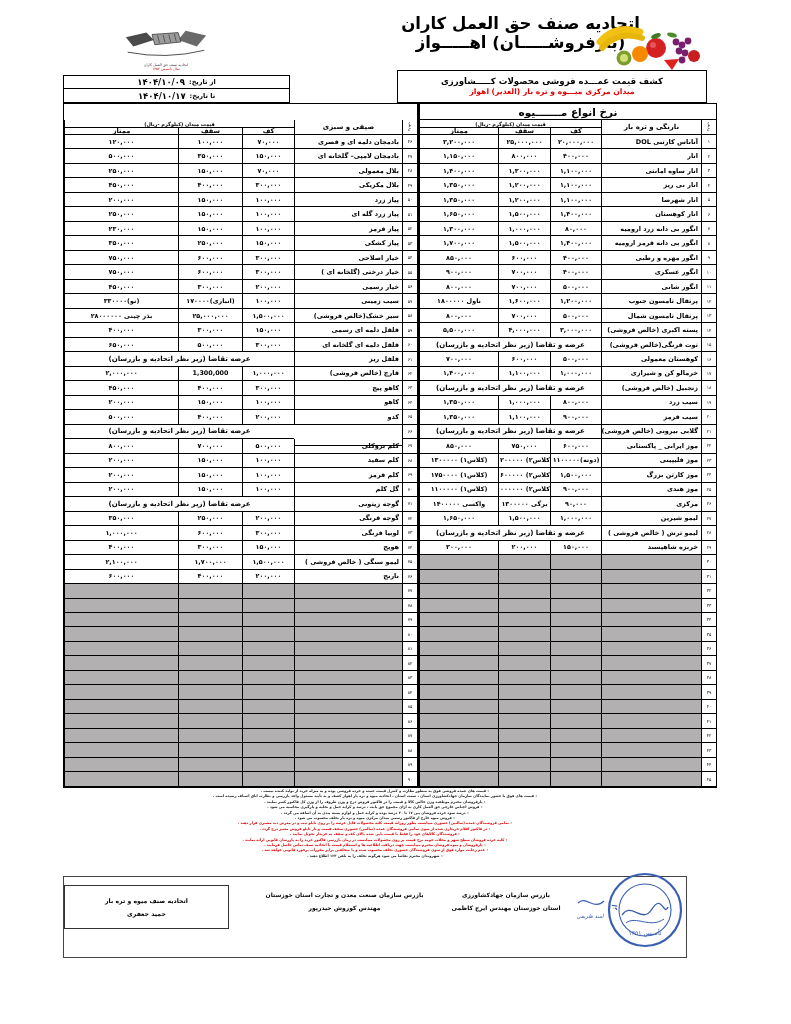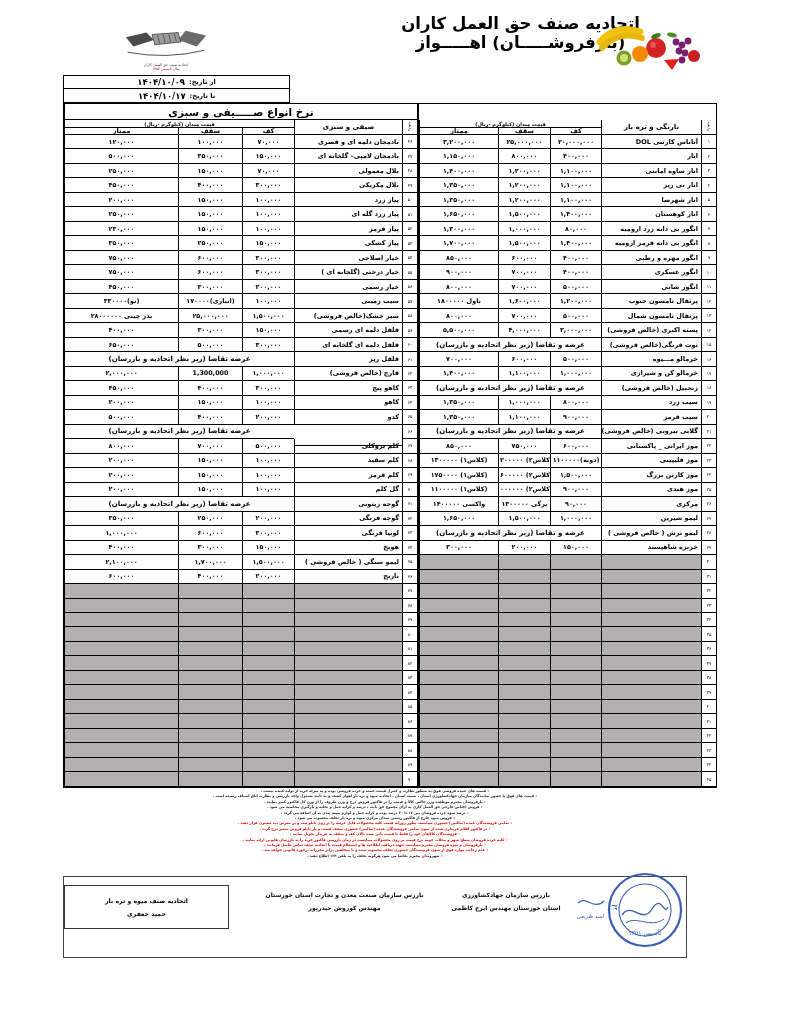--- a/index.html
+++ b/index.html
@@ -107,23 +107,26 @@
     <div class="drow">
       <span class="dlabel">از تاریخ:</span>
       <span class="dval">۱۴۰۴/۱۰/۰۹</span>
     </div>
     <div class="drow">
       <span class="dlabel">تا تاریخ:</span>
       <span class="dval">۱۴۰۴/۱۰/۱۷</span>
     </div>
   </div>
 
+  <div class="abs discovery">
+    <div class="disc1">کشف قیمت عمـــده فروشی محصولات کـــــشاورزی</div>
+    <div class="disc2">میدان مرکزی میـــوه و تره بار (الغدیر) اهواز</div>
+  </div>
 
   <div id="veg-table" class="ptable">
-      <div class="c t-title" style="grid-area: 1 / 1 / auto / 6;">نرخ انواع صـــــیفی و سبزی</div>
       <div class="c h-radif" style="grid-area: 2 / 1 / 4;">ردیف</div>
       <div class="c h-name" style="grid-area: 2 / 2 / 4;">صیفی و سبزی</div>
       <div class="c h-price" style="grid-area: 2 / 3 / auto / 6;">قیمت میدان (کیلوگرم -ریال)</div>
       <div class="c h-col" style="grid-area: 3 / 3;">کف</div>
       <div class="c h-col" style="grid-area: 3 / 4;">سقف</div>
       <div class="c h-col" style="grid-area: 3 / 5;">ممتاز</div>
       <div class="c radif" style="grid-area: 4 / 1;">۴۶</div>
       <div class="c name" style="grid-area: 4 / 2;">بادمجان دلمه ای و قصری</div>
       <div class="c num" style="grid-area: 4 / 3;">۷۰,۰۰۰</div>
       <div class="c num" style="grid-area: 4 / 4;">۱۰۰,۰۰۰</div>
@@ -337,20 +340,21 @@
       <div class="c gray" style="grid-area: 47 / 3;"></div>
       <div class="c gray" style="grid-area: 47 / 4;"></div>
       <div class="c gray" style="grid-area: 47 / 5;"></div>
       <div class="c radif" style="grid-area: 48 / 1;">۹۰</div>
       <div class="c name gray" style="grid-area: 48 / 2;"></div>
       <div class="c gray" style="grid-area: 48 / 3;"></div>
       <div class="c gray" style="grid-area: 48 / 4;"></div>
       <div class="c gray" style="grid-area: 48 / 5;"></div>
     </div>
   <div id="fruit-table" class="ptable">
+      <div class="c t-title" style="grid-area: 1 / 1 / auto / 6;">نرخ انواع مـــــــیوه</div>
       <div class="c h-radif" style="grid-area: 2 / 1 / 4;">ردیف</div>
       <div class="c h-name" style="grid-area: 2 / 2 / 4;">نارنگی و تره بار</div>
       <div class="c h-price" style="grid-area: 2 / 3 / auto / 6;">قیمت میدان (کیلوگرم -ریال)</div>
       <div class="c h-col" style="grid-area: 3 / 3;">کف</div>
       <div class="c h-col" style="grid-area: 3 / 4;">سقف</div>
       <div class="c h-col" style="grid-area: 3 / 5;">ممتاز</div>
       <div class="c radif" style="grid-area: 4 / 1;">۱</div>
       <div class="c name" style="grid-area: 4 / 2;">آناناس کارتنی DOL</div>
       <div class="c num" style="grid-area: 4 / 3;">۲۰,۰۰۰,۰۰۰</div>
       <div class="c num" style="grid-area: 4 / 4;">۲۵,۰۰۰,۰۰۰</div>
@@ -417,21 +421,21 @@
       <div class="c num" style="grid-area: 16 / 5;">۸۰۰,۰۰۰</div>
       <div class="c radif" style="grid-area: 17 / 1;">۱۴</div>
       <div class="c name" style="grid-area: 17 / 2;">پسته اکبری (خالص فروشی)</div>
       <div class="c num" style="grid-area: 17 / 3;">۳,۰۰۰,۰۰۰</div>
       <div class="c num" style="grid-area: 17 / 4;">۴,۰۰۰,۰۰۰</div>
       <div class="c num" style="grid-area: 17 / 5;">۵,۵۰۰,۰۰۰</div>
       <div class="c radif" style="grid-area: 18 / 1;">۱۵</div>
       <div class="c name" style="grid-area: 18 / 2;">توت فرنگی(خالص فروشی)</div>
       <div class="c spanTxt" style="grid-area: 18 / 3 / auto / 6;">عرضه و تقاضا (زیر نظر اتحادیه و بازرسان)</div>
       <div class="c radif" style="grid-area: 19 / 1;">۱۶</div>
-      <div class="c name" style="grid-area: 19 / 2;">خرمالو مـــیوه</div>
+      <div class="c name" style="grid-area: 19 / 2;">کوهستان معمولی</div>
       <div class="c num" style="grid-area: 19 / 3;">۵۰۰,۰۰۰</div>
       <div class="c num" style="grid-area: 19 / 4;">۶۰۰,۰۰۰</div>
       <div class="c num" style="grid-area: 19 / 5;">۷۰۰,۰۰۰</div>
       <div class="c radif" style="grid-area: 20 / 1;">۱۷</div>
       <div class="c name" style="grid-area: 20 / 2;">خرمالو کن و شیرازی</div>
       <div class="c num" style="grid-area: 20 / 3;">۱,۰۰۰,۰۰۰</div>
       <div class="c num" style="grid-area: 20 / 4;">۱,۱۰۰,۰۰۰</div>
       <div class="c num" style="grid-area: 20 / 5;">۱,۴۰۰,۰۰۰</div>
       <div class="c radif" style="grid-area: 21 / 1;">۱۸</div>
       <div class="c name" style="grid-area: 21 / 2;">زنجبیل (خالص فروشی)</div>

